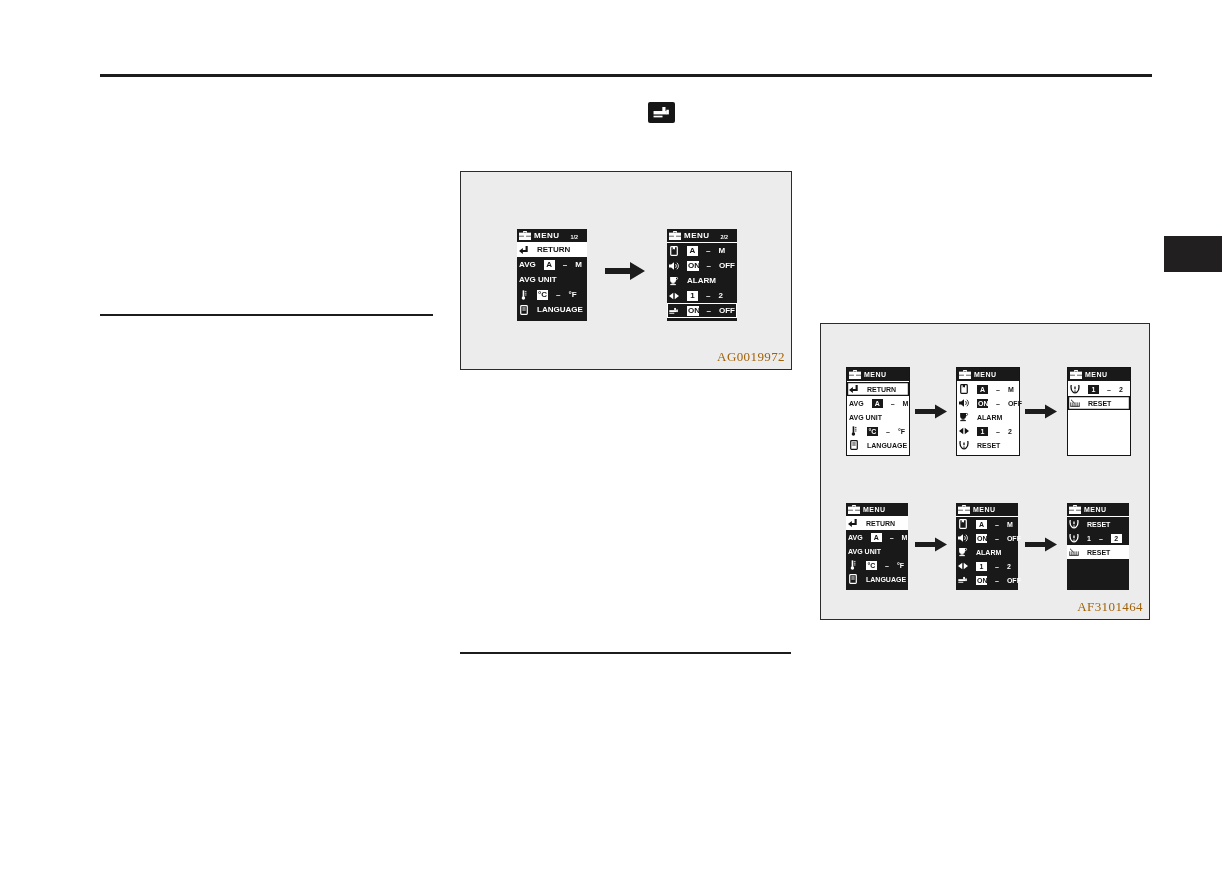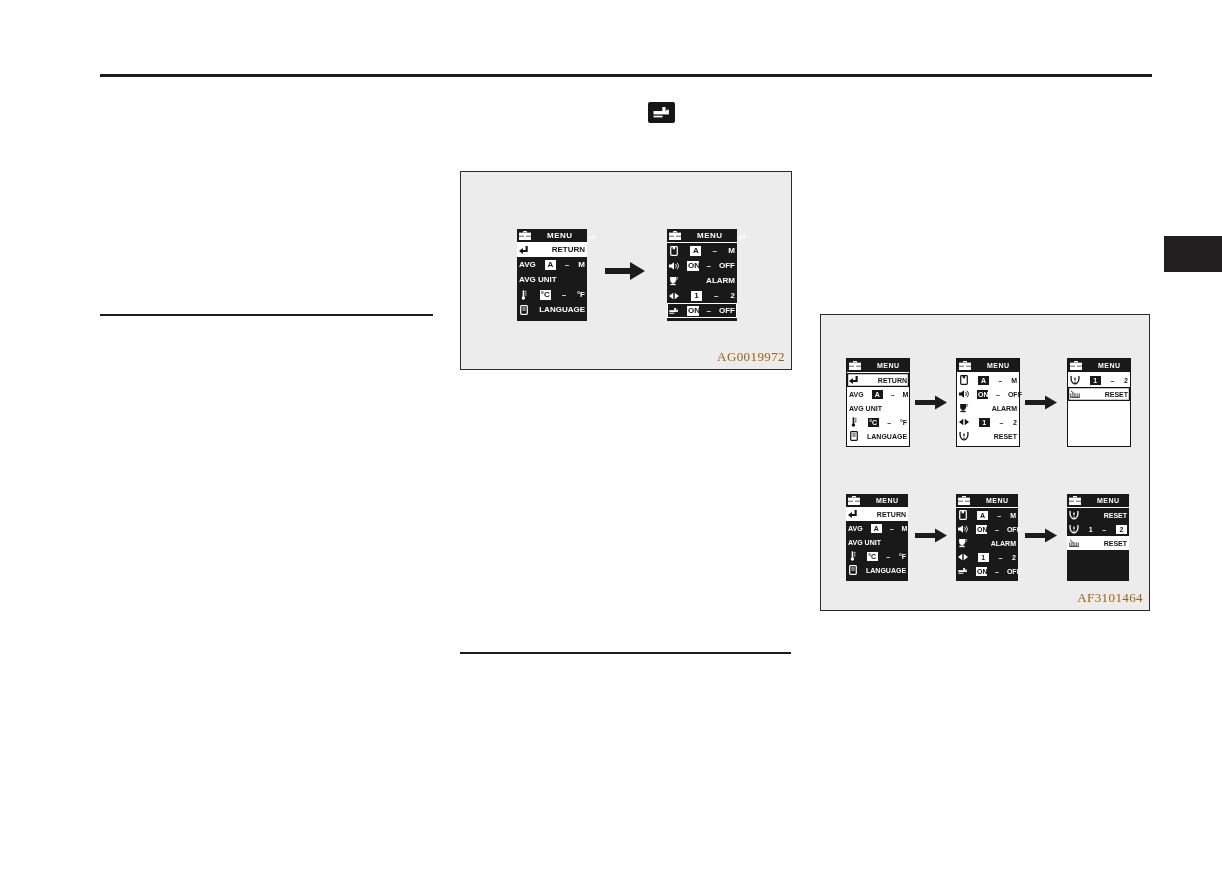--- a/index.html
+++ b/index.html
@@ -10,45 +10,45 @@
   .rule-left{left:100px;top:314px;width:333px;height:2px;}
   .rule-center{left:460px;top:652px;width:331px;height:2px;}
   .chapter-tab{position:absolute;left:1164px;top:236px;width:58px;height:36px;background:#221f20;}
 
   .inline-nozzle{position:absolute;left:648px;top:102px;width:27px;height:21px;background:#161616;
         border-radius:2px;display:flex;align-items:center;justify-content:center;color:#fff;}
   .inline-nozzle .ic{width:18px;height:13px;}
 
   .figure{position:absolute;background:#ececec;border:1px solid #2b2b2b;}
   .fig1{left:460px;top:171px;width:330px;height:197px;}
-  .fig2{left:820px;top:314px;width:328px;height:295px;}
+  .fig2{left:820px;top:323px;width:328px;height:295px;}
   .fig-code{position:absolute;right:6px;bottom:4px;font-family:"Liberation Serif",serif;
         font-size:13px;color:#a16207;letter-spacing:.4px;}
 
   .screen{position:absolute;display:flex;flex-direction:column;font-weight:bold;line-height:1;}
   .screen.dark{background:#191919;color:#fff;}
   .screen.light{background:#fff;color:#141414;border:1px solid #141414;}
   .fig1 .screen{width:70px;height:92px;font-size:8px;--rh:15px;}
   .fig2 .screen{width:62px;height:87px;font-size:7px;--rh:14px;}
   .f1-s1{left:56px;top:57px;}
   .f1-s2{left:206px;top:57px;}
   .f2-a{left:25px;top:43px;}
   .f2-b{left:135px;top:43px;}
   .f2-c{left:246px;top:43px;}
   .f2-d{left:25px;top:179px;}
   .f2-e{left:135px;top:179px;}
   .f2-f{left:246px;top:179px;}
 
-  .hdr{display:flex;align-items:center;gap:16px;padding:2px 9px 2px 2px;flex:0 0 auto;}
+  .hdr{display:flex;align-items:center;gap:3px;padding:2px 9px 2px 2px;flex:0 0 auto;}
   .screen.light .hdr{background:#191919;color:#fff;margin:0 0 1px 0;}
   .screen.dark .hdr.div{border-bottom:1px solid #fff;}
   .ttl{letter-spacing:.5px;}
   .pg{margin-left:auto;font-size:.68em;align-self:flex-end;}
 
-  .row{display:flex;align-items:center;gap:8px;padding:0 2px;flex:0 0 var(--rh);justify-content:space-between;}
+  .row{display:flex;align-items:center;gap:8px;padding:0 2px;flex:0 0 var(--rh);}
   .row.sel-inv{background:#fff;color:#141414;}
   .screen.dark .row.sel-out{box-shadow:inset 0 0 0 1px #fff;}
   .screen.light .row.sel-out{box-shadow:inset 0 0 0 1.2px #141414;}
   .box{display:inline-block;min-width:9px;padding:1px 1px;text-align:center;}
   .screen.dark .box{background:#fff;color:#141414;}
   .screen.light .box{background:#191919;color:#fff;}
   .txt{white-space:nowrap;}
 
   .ic{display:inline-flex;width:10px;height:10px;flex:0 0 auto;}
   .ic svg{width:100%;height:100%;display:block;}

